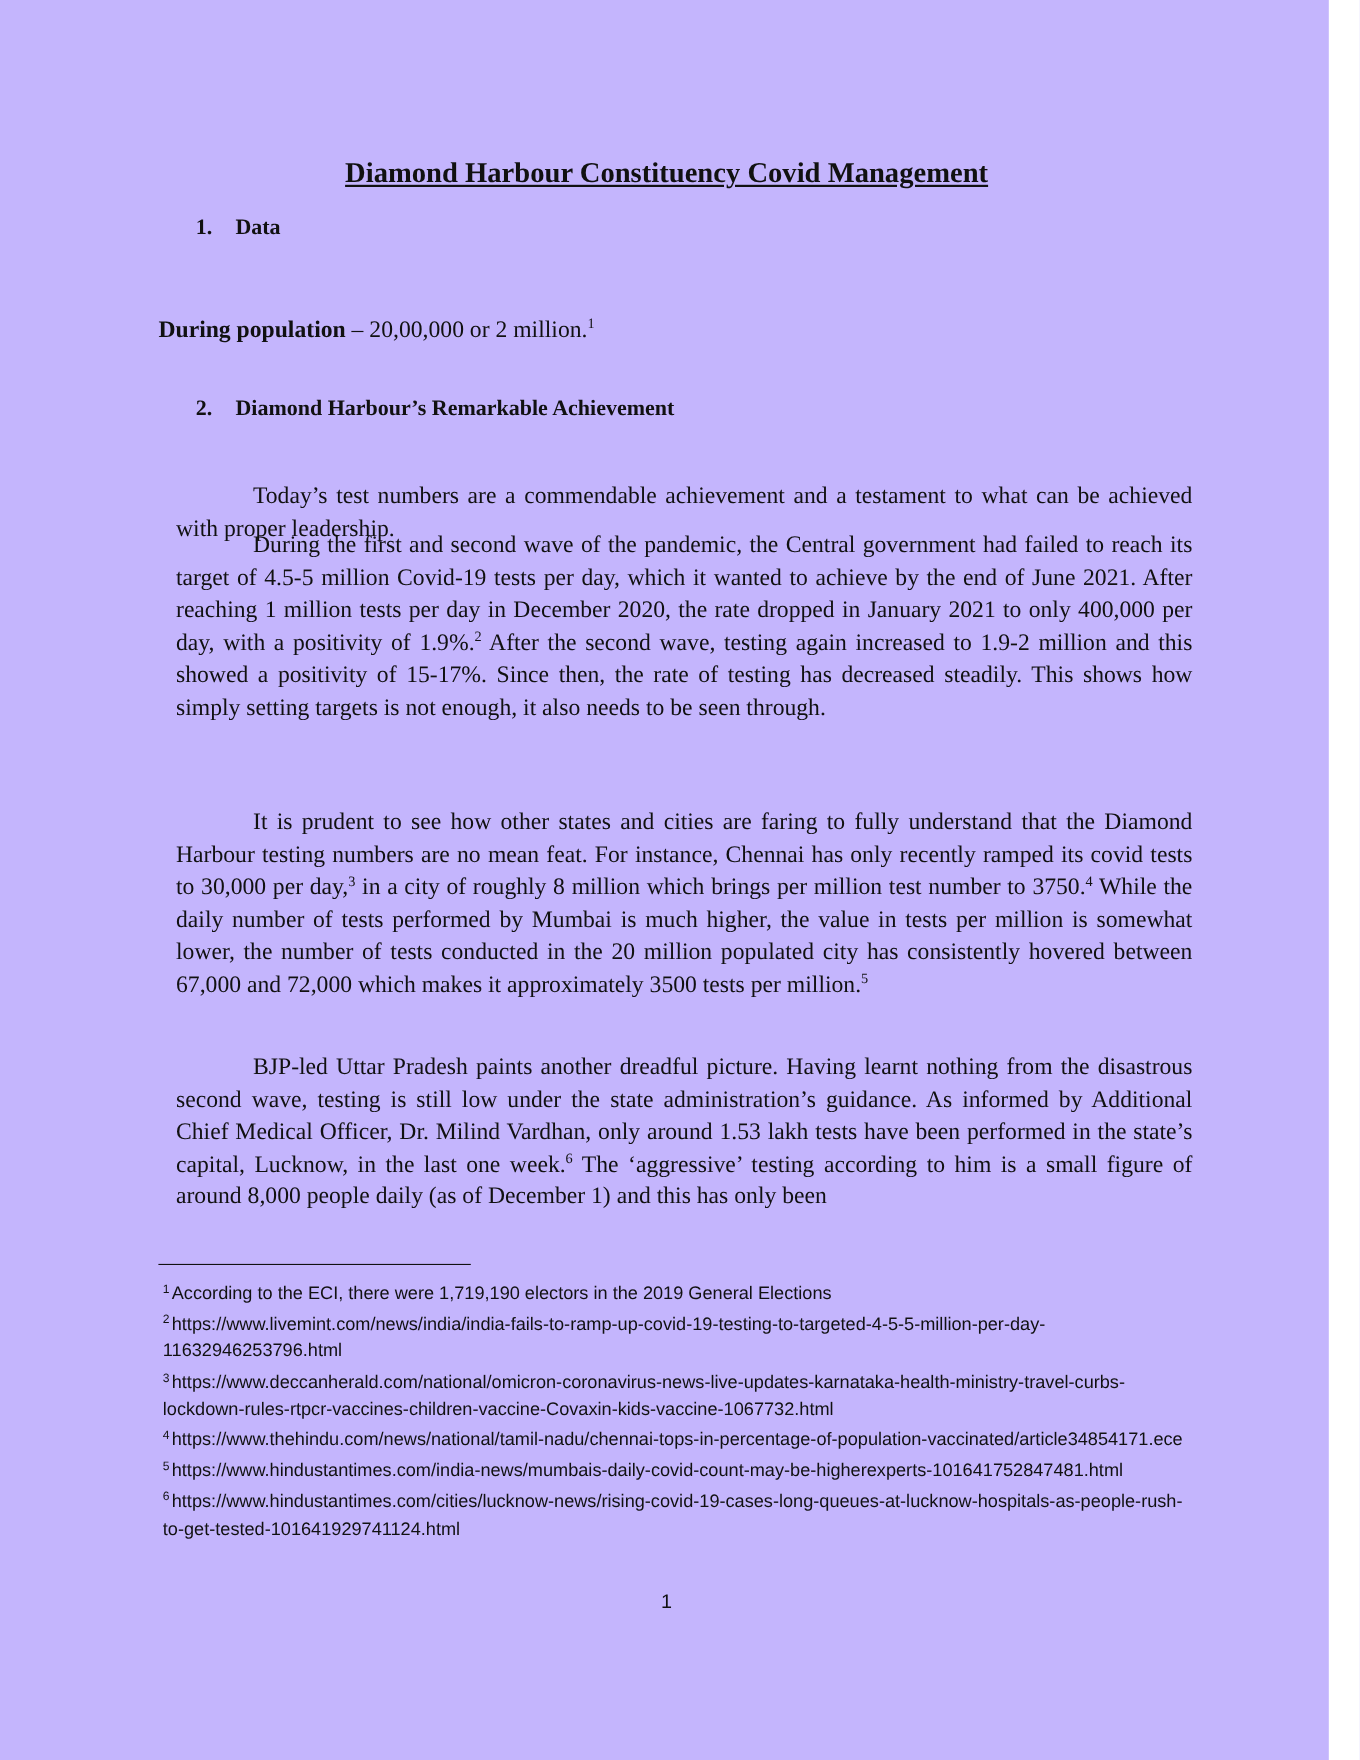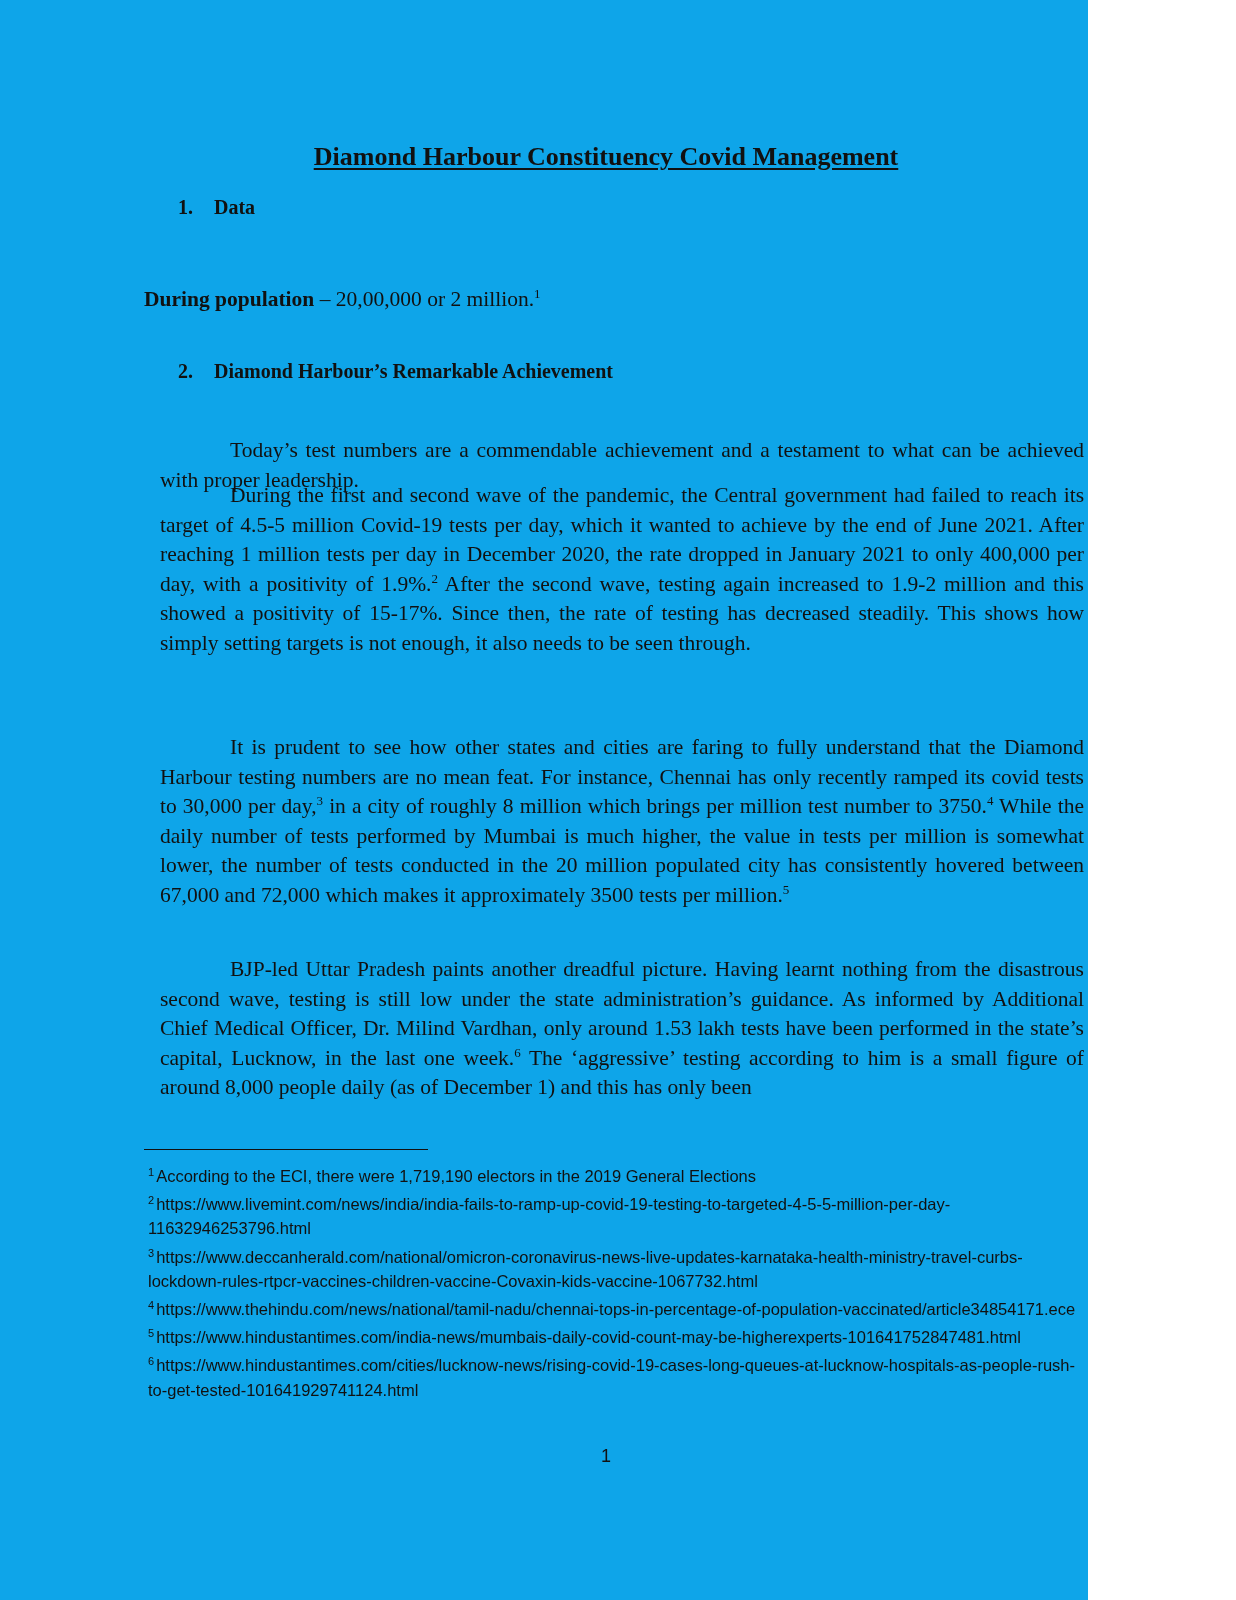--- a/index.html
+++ b/index.html
@@ -1,17 +1,17 @@
 <!DOCTYPE html>
 <html><head>
 <meta charset="utf-8">
 <style>
   html, body { margin: 0; padding: 0; background: #ffffff; }
   body { width: 1236px; height: 1600px; position: relative; overflow: hidden; color: #111; }
-  .page { position: absolute; left: 0; top: 0; width: 1088px; height: 1600px; background: #0ea5e9; }
+  .page { position: absolute; left: 0; top: 0; width: 1208px; height: 1600px; background: #c4b5fd; }
   .serif { font-family: "Liberation Serif", "DejaVu Serif", serif; }
   .sans { font-family: "Liberation Sans", "DejaVu Sans", sans-serif; }
   .title {
     position: absolute; top: 142px; left: 0; width: 1212px; text-align: center;
     font-size: 26px; font-weight: bold; text-decoration: underline; text-underline-offset: 3px;
   }
   .heading { position: absolute; left: 178px; font-size: 20px; font-weight: bold; }
   .heading .num { display: inline-block; width: 36px; }
   .line { position: absolute; left: 144px; font-size: 21.5px; white-space: nowrap; }
   .line b { font-weight: bold; }

